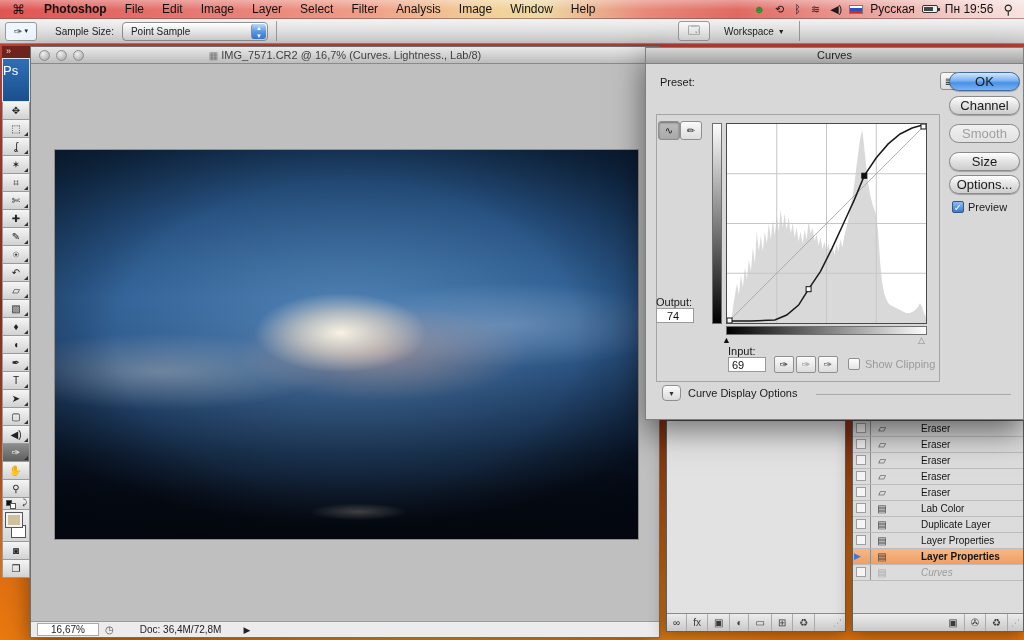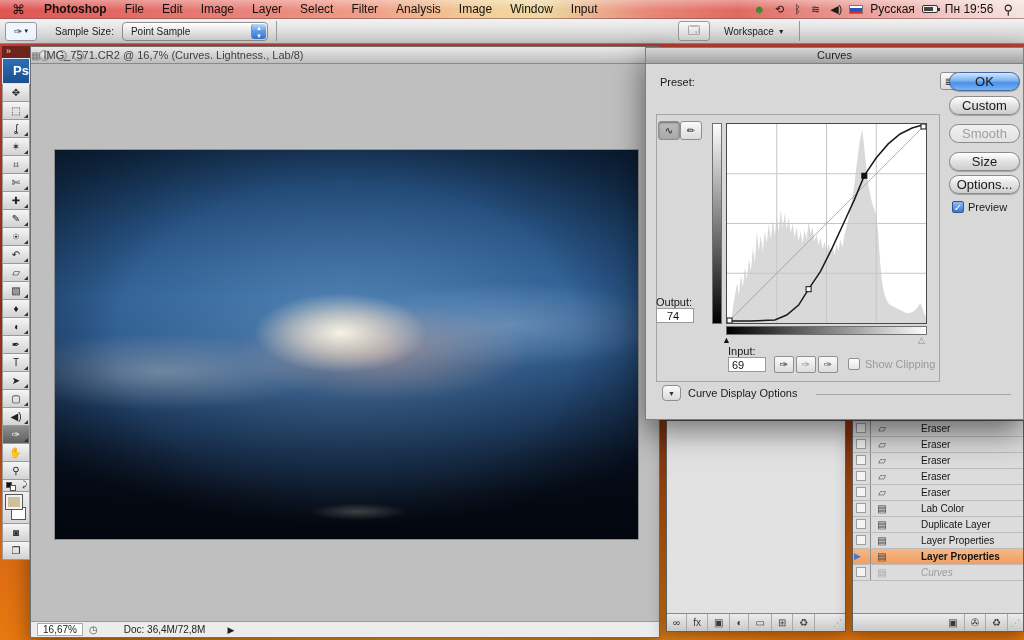--- a/index.html
+++ b/index.html
@@ -45,58 +45,58 @@
     height:19px; line-height:17px; box-shadow:inset 0 1px 0 #fff; }
   .stepper{ position:absolute; right:1px; top:1px; bottom:1px; width:15px; border-radius:3px;
     background:linear-gradient(#bcd9f8,#5a9ae8 50%,#3878d0); color:#fff; font-size:6px; line-height:8px;
     text-align:center; border-left:1px solid #7f93a8; }
   .vdiv{ width:1px; height:20px; background:#9a9a9a; margin:0 8px; }
   .workspace-btn{ width:32px; height:20px; border:1px solid #999; border-radius:3px;
     background:linear-gradient(#fafafa,#dadada); display:flex; align-items:center; justify-content:center; font-size:11px; }
   
   #toolbar{ position:absolute; left:2px; top:46px; width:28px; z-index:2; }
   #toolbar .tb-head{ height:12px; background:#6e241c; color:#f4d9cf; font-size:9px; line-height:11px; padding-left:4px; }
-  #toolbar .ps-logo{ height:26px; background:linear-gradient(#2f6fb6,#1c4f8e); border:1px solid #dfe8f2;
-    color:#fff; font-weight:bold; font-size:13px; text-align:right; line-height:24px; }
+  #toolbar .ps-logo{ height:44px; background:linear-gradient(#2f6fb6,#1c4f8e); border:1px solid #dfe8f2;
+    color:#fff; font-weight:normal; font-size:13px; text-align:left; line-height:24px; }
   .tool-btn{ height:18px; background:linear-gradient(#f5f5f5,#d2d2d2); border:1px solid #9a9a9a; border-top:none;
     text-align:center; font-size:10px; line-height:17px; color:#222; position:relative; }
   .tool-btn.selected{ background:linear-gradient(#8d8d8d,#5f5f5f); color:#fff; }
   .tool-btn .flyout{ position:absolute; right:1px; bottom:1px; width:0; height:0;
     border-left:4px solid transparent; border-bottom:4px solid #333; }
   .swatch-mini{ height:12px; background:linear-gradient(#f0f0f0,#d6d6d6); border:1px solid #9a9a9a; border-top:none; position:relative; }
   .swatch-mini .fgm{ position:absolute; left:3px; top:2px; width:6px; height:6px; background:#111; border:1px solid #555; }
   .swatch-mini .bgm{ position:absolute; left:7px; top:5px; width:6px; height:6px; background:#fff; border:1px solid #555; }
   .swatch-mini .swap{ position:absolute; right:2px; top:0; font-size:8px; color:#333; }
   .swatch-big{ height:32px; background:linear-gradient(#f0f0f0,#d6d6d6); border:1px solid #9a9a9a; border-top:none; position:relative; }
   .swatch-big .bg{ position:absolute; right:3px; bottom:3px; width:15px; height:13px; background:#fff; border:1px solid #555; }
   .swatch-big .fg{ position:absolute; left:3px; top:3px; width:16px; height:14px; border:2px solid #f2f2f2; outline:1px solid #555; }
   
   #doc-window{ position:absolute; left:30px; top:46px; width:630px; height:592px;
     background:#bfbfbf; border:1px solid #6f6f6f; box-shadow:0 8px 22px rgba(0,0,0,.45); z-index:1; }
   #doc-titlebar{ position:absolute; top:0; left:0; right:0; height:17px;
     background:linear-gradient(#e9e9e9,#bdbdbd); border-bottom:1px solid #8a8a8a;
     display:flex; align-items:center; }
   .traffic{ display:flex; gap:6px; padding-left:8px; }
   .light{ width:11px; height:11px; border-radius:50%; background:radial-gradient(circle at 35% 30%,#efefef,#b9b9b9 70%,#9a9a9a); border:1px solid #8d8d8d; }
-  #doc-title{ position:absolute; left:0; right:0; font-size:11px; color:#3f3f3f; }
+  #doc-title{ position:absolute; left:0; right:0; text-align:center; font-size:11px; color:#3f3f3f; }
   #doc-title .doc-icon{ color:#777; margin-right:3px; font-size:10px; }
   #photo{ position:absolute; left:23px; top:102px; width:585px; height:391px; border:1px solid #8f8f8f;
     background:
       radial-gradient(ellipse 70px 12px at 52% 93%, rgba(200,190,170,.32), rgba(200,190,170,0) 70%),
       radial-gradient(ellipse 120px 55px at 49% 47%, rgba(255,248,230,.95), rgba(255,236,210,.5) 38%, rgba(255,236,210,0) 72%),
       radial-gradient(ellipse 210px 70px at 56% 52%, rgba(238,168,138,.42), rgba(238,168,138,0) 70%),
       radial-gradient(ellipse 240px 55px at 18% 57%, rgba(215,210,205,.38), rgba(215,210,205,0) 70%),
       radial-gradient(ellipse 240px 60px at 78% 45%, rgba(200,215,235,.30), rgba(200,215,235,0) 70%),
       radial-gradient(ellipse 480px 250px at 50% 44%, rgba(115,165,215,.55), rgba(60,110,170,.28) 56%, rgba(40,80,130,0) 82%),
       linear-gradient(180deg,#13304f 0%,#1d4570 18%,#2a5a8c 38%,#27507e 50%,#16304f 64%,#0a1626 78%,#060b14 88%,#04070c 100%); }
   #photo::after{ content:""; position:absolute; inset:0;
     background:radial-gradient(ellipse 420px 280px at 50% 48%, rgba(0,0,0,0) 55%, rgba(2,6,16,.55) 95%); }
   #doc-statusbar{ position:absolute; left:0; right:0; bottom:0; height:16px; background:#ececec;
     border-top:1px solid #9a9a9a; display:flex; align-items:center; font-size:10px; color:#222; }
-  .zoom-field{ margin-left:6px; width:46px; height:13px; background:#fff; border:1px solid #aaa; text-align:center; line-height:12px; }
+  .zoom-field{ margin-left:6px; width:62px; height:13px; background:#fff; border:1px solid #aaa; text-align:center; line-height:12px; }
   .sb-icon{ margin-left:6px; font-size:10px; color:#555; }
   .doc-size{ margin-left:26px; }
   .sb-arrow{ margin-left:22px; font-size:9px; }
   
   #curves-dialog{ position:absolute; left:645px; top:47px; width:379px; height:373px;
     background:#d8d8d8; border:1px solid #7e7e7e; box-shadow:0 12px 30px rgba(0,0,0,.55); z-index:3; }
   #curves-titlebar{ height:16px; background:linear-gradient(#d6d6d6,#a3a3a3); border-bottom:1px solid #818181;
     text-align:center; font-size:11px; color:#1f1f1f; line-height:15px; }
   .dlg-label{ position:absolute; font-size:11px; color:#1a1a1a; }
   .capsule{ position:absolute; width:71px; height:19px; border-radius:10px; text-align:center; font-size:13px;
@@ -155,21 +155,21 @@
     <span class="menu-item app-name">Photoshop</span>
         <span class="menu-item">File</span>
         <span class="menu-item">Edit</span>
         <span class="menu-item">Image</span>
         <span class="menu-item">Layer</span>
         <span class="menu-item">Select</span>
         <span class="menu-item">Filter</span>
         <span class="menu-item">Analysis</span>
         <span class="menu-item">Image</span>
         <span class="menu-item">Window</span>
-        <span class="menu-item">Input</span>
+        <span class="menu-item">Help</span>
       </div>
     <div id="menu-right">
         <span class="status-icon" style="color: rgb(46, 139, 46);">☻</span>
         <span class="status-icon">⟲</span>
         <span class="status-icon">ᛒ</span>
         <span class="status-icon">≋</span>
         <span class="status-icon">◀)</span>
         <span class="ru-flag"></span>
         <span class="status-text">Русская</span>
         <span class="battery">
@@ -357,21 +357,21 @@
       </div>
   </div>
 
   <div id="curves-dialog">
     <div id="curves-titlebar">Curves</div>
 
     <span class="dlg-label" style="left:14px; top:28px;">Preset:</span>
     <div class="mini-btn" style="left:294px; top:24px; width:18px; height:18px;">≣</div>
 
     <div class="capsule primary" style="left:303px; top:24px;">OK</div>
-    <div class="capsule" style="left:303px; top:48px;">Custom</div>
+    <div class="capsule" style="left:303px; top:48px;">Channel</div>
     <div class="capsule disabled" style="left:303px; top:76px;">Smooth</div>
     <div class="capsule" style="left:303px; top:104px;">Size</div>
     <div class="capsule" style="left:303px; top:127px;">Options...</div>
     <div class="checkbox checked" style="left:306px; top:153px;">✓</div>
     <span class="dlg-label" style="left:322px; top:153px;">Preview</span>
 
     <div class="group-box"></div>
 
     <div class="mini-btn pressed" style="left:12px; top:73px;">∿</div>
     <div class="mini-btn" style="left:34px; top:73px;">✏</div>

